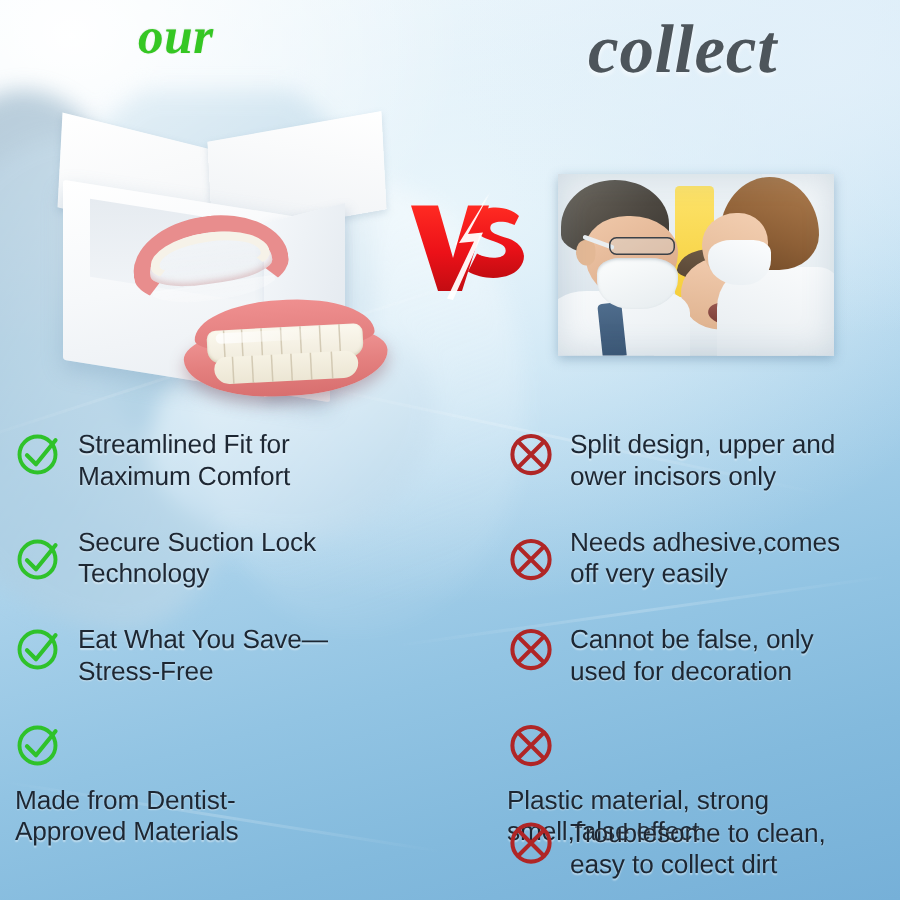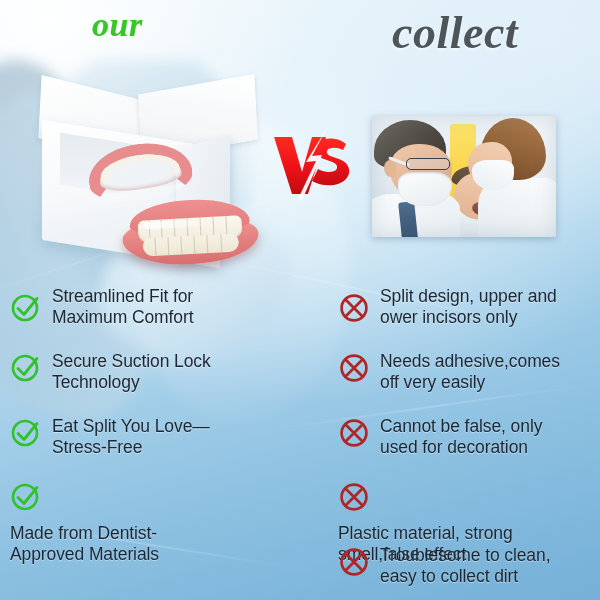--- a/index.html
+++ b/index.html
@@ -357,22 +357,22 @@
     font-family: "Liberation Sans", sans-serif;
     font-size: 17.5px;
     line-height: 21px;
     color: #1d2733;
     letter-spacing: -0.1px;
     text-shadow: 0 1px 1px rgba(255,255,255,.45);
     white-space: pre-line;
   }
 
   
-  .r0 { top: 0px; align-items: center; }
-  .r1 { top: 65px; }
+  .r0 { top: 0px; }
+  .r1 { top: 65px; align-items: center; }
   .r2 { top: 130px; }
   .r3 { top: 194px; flex-direction: column; }
   .r4 { top: 259px; }
 
   .col-cons .item { left: 8px; }
 </style>
 </head>
 <body>
 
 <div id="poster">
@@ -503,21 +503,21 @@
 Technology</span>
       </div>
 
       <div class="item r2">
         <span class="item-icon">
           <svg viewBox="0 0 32 32">
               <circle cx="15" cy="16" r="12" fill="none" stroke="#2fc22a" stroke-width="2.6"></circle>
               <path d="M8 16.5 L14 22.5 L27 6.5" fill="none" stroke="#2fc22a" stroke-width="2.8" stroke-linecap="round" stroke-linejoin="round"></path>
             </svg>
         </span>
-        <span class="item-text">Eat Split You Love—
+        <span class="item-text">Eat What You Save—
 Stress-Free</span>
       </div>
 
       <div class="item r3">
         <span class="item-icon">
           <svg viewBox="0 0 32 32">
               <circle cx="15" cy="16" r="12" fill="none" stroke="#2fc22a" stroke-width="2.6"></circle>
               <path d="M8 16.5 L14 22.5 L27 6.5" fill="none" stroke="#2fc22a" stroke-width="2.8" stroke-linecap="round" stroke-linejoin="round"></path>
             </svg>
         </span>

